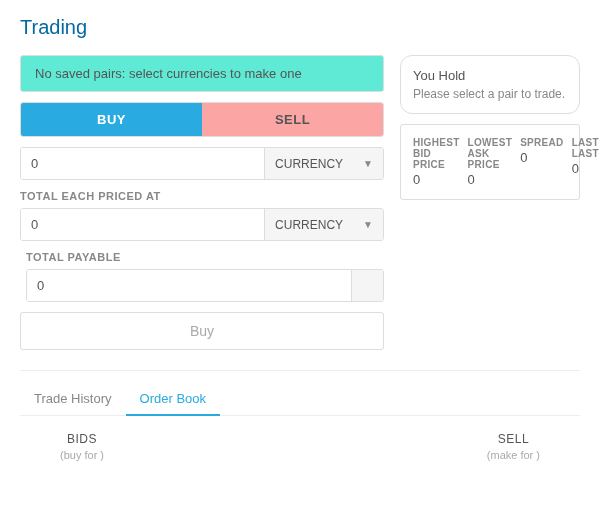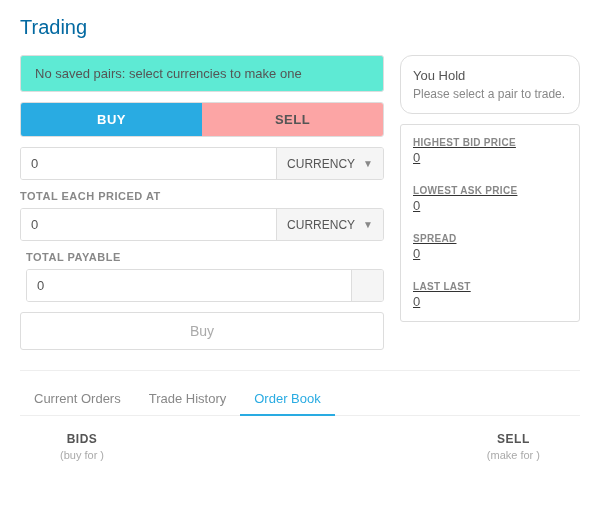--- a/index.html
+++ b/index.html
@@ -95,21 +95,21 @@
     .currency-dropdown {
       display: flex;
       align-items: center;
       padding: 0 10px;
       background: #f5f5f5;
       border-left: 1px solid #ddd;
       font-size: 12px;
       color: #555;
       cursor: pointer;
       white-space: nowrap;
-      gap: 8px;
+      gap: 20px;
     }
     .currency-dropdown .chevron {
       font-size: 10px;
       color: #888;
     }
     .section-label {
       font-size: 11px;
       color: #888;
       font-weight: 600;
       margin-bottom: 6px;
@@ -165,23 +165,22 @@
       font-size: 12px;
       color: #888;
     }
     .market-data-panel {
       border: 1px solid #ddd;
       border-radius: 3px;
       padding: 12px;
     }
     .market-data-grid {
       display: grid;
-      grid-template-columns: 1fr;
-      gap: 20px;
-      text-decoration: underline;
+      grid-template-columns: 1fr 1fr 1fr 1fr;
+      gap: 8px;
     }
     .market-data-item {}
     .market-data-label {
       font-size: 10px;
       color: #888;
       font-weight: 600;
       letter-spacing: 0.3px;
       margin-bottom: 2px;
     }
     .market-data-value {
@@ -215,21 +214,21 @@
     .bids-asks-row {
       display: flex;
       justify-content: space-between;
       padding: 0 40px;
     }
     .bids-col, .asks-col {
       text-align: center;
     }
     .bids-asks-title {
       font-size: 12px;
-      font-weight: 700;
+      font-weight: 400;
       color: #555;
       letter-spacing: 0.5px;
       margin-bottom: 3px;
     }
     .bids-asks-subtitle {
       font-size: 11px;
       color: #aaa;
     }
   </style>
 </head>
@@ -314,21 +313,20 @@
           </div>
         </div>
       </div>
     </div>
 
   </div>
 
   <div class="bottom-section">
 
     <div class="order-tabs">
-      <div class="order-tab">Current Orders</div>
       <div class="order-tab">Trade History</div>
       <div class="order-tab active">Order Book</div>
     </div>
 
     <div class="bids-asks-row">
       <div class="bids-col">
         <div class="bids-asks-title">BIDS</div>
         <div class="bids-asks-subtitle">(buy for )</div>
       </div>
       <div class="asks-col">

